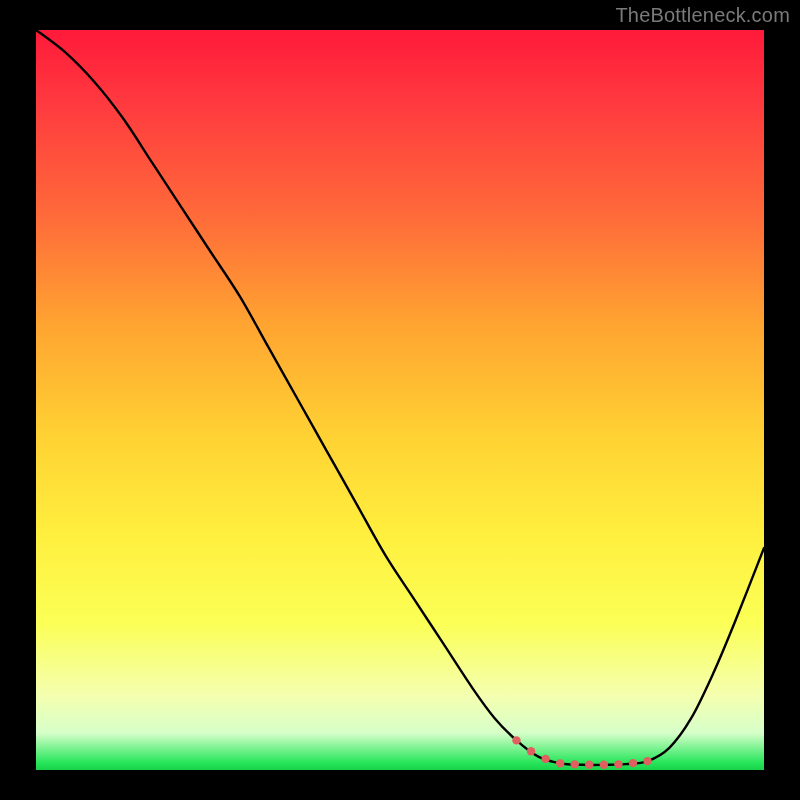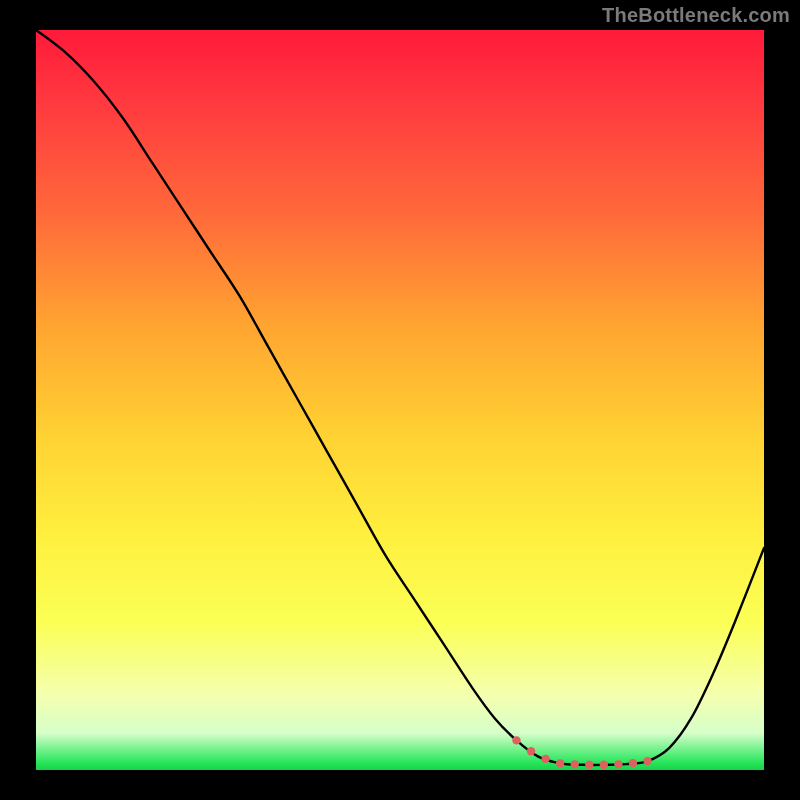--- a/index.html
+++ b/index.html
@@ -5,21 +5,21 @@
   * { margin: 0; padding: 0; box-sizing: border-box; }
   html, body { width: 800px; height: 800px; background: #000; overflow: hidden; }
   .frame { position: relative; width: 800px; height: 800px; background: #000; }
   .attribution {
     position: absolute;
     top: 4px;
     right: 10px;
     color: #7a7a7a;
     font-family: Arial, Helvetica, sans-serif;
     font-size: 20px;
-    font-weight: bold;
+    font-weight: normal;
     letter-spacing: 0.2px;
   }
   .plot {
     position: absolute;
     left: 36px;
     top: 30px;
     width: 728px;
     height: 740px;
     overflow: hidden;
   }

